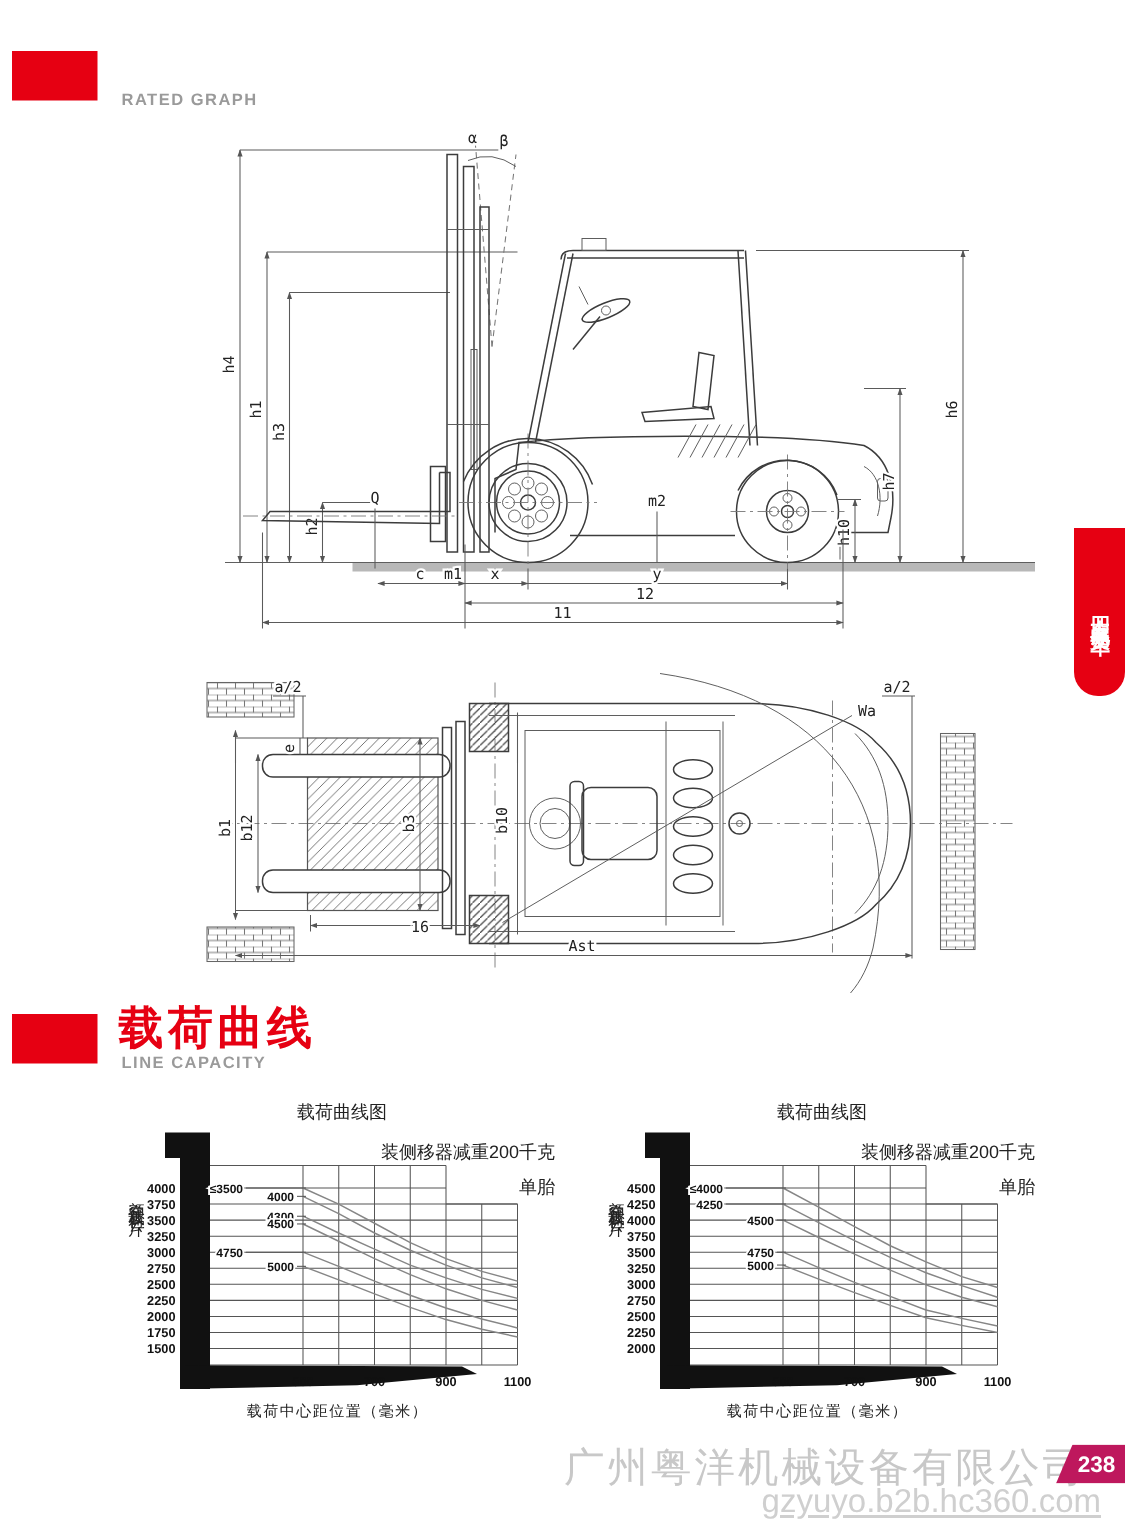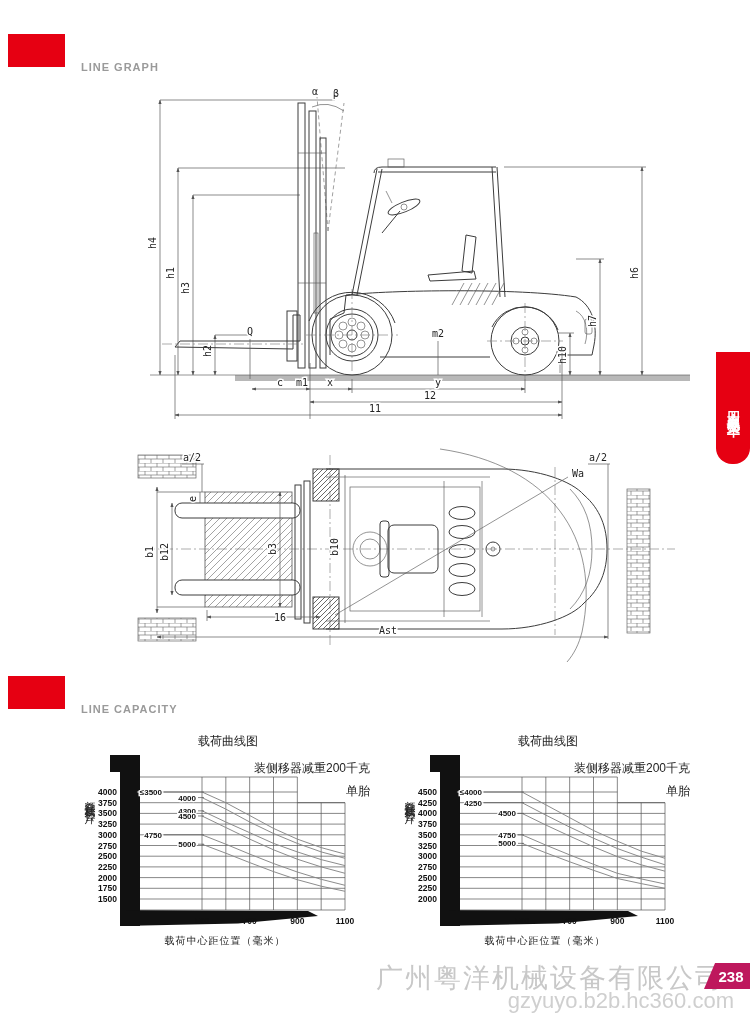--- a/index.html
+++ b/index.html
@@ -23,32 +23,32 @@
   .chart{position:absolute;width:310px;height:230px;}
   .g{stroke:#555;stroke-width:.7;fill:none;}
   .curve{stroke:#868686;stroke-width:.95;fill:none;}
   .tick{font:bold 8.5px "Liberation Sans",sans-serif;fill:#111;}
   .clabel{font:bold 8px "Liberation Sans",sans-serif;fill:#111;paint-order:stroke;stroke:#fff;stroke-width:2.5px;}
   .ctitle{font:12px "Liberation Sans",sans-serif;fill:#222;}
   .ylab{position:absolute;writing-mode:vertical-rl;font-size:11px;color:#222;letter-spacing:2px;}
   .xlab{position:absolute;width:310px;text-align:center;font-size:10px;color:#222;letter-spacing:1px;}
   
   #footer-company{position:absolute;right:26px;top:960px;font-size:27px;color:#c8c8c8;letter-spacing:2px;}
-  #footer-url{position:absolute;right:16px;top:988px;font-size:22px;color:#cfcfcf;}
+  #footer-url{position:absolute;right:16px;top:988px;font-size:22px;color:#cfcfcf;text-decoration:underline;}
   #page-badge{position:absolute;right:0;top:963px;width:46px;height:26px;background:#be185d;
               clip-path:polygon(24% 0,100% 0,100% 100%,0 100%);display:flex;align-items:center;justify-content:center;z-index:5;}
   #page-badge span{color:#fff;font-weight:bold;font-size:15px;padding-left:8px;}
 </style>
 </head>
 <body>
 
 <div id="page">
 
   <div class="sec-block" style="top:34px"></div>
-  <div class="sec-sub" style="top:61px">LINE GRAPH</div>
+  <div class="sec-sub" style="top:61px">RATED GRAPH</div>
 
   <svg class="drw" style="left:130px;top:83px" width="560" height="360" viewBox="0 0 560 360">
     <defs>
       <marker id="arr" viewBox="0 0 10 10" refX="9" refY="5" markerWidth="7" markerHeight="7" orient="auto-start-reverse">
         <path d="M0,1.5 L10,5 L0,8.5 z" fill="#555"></path>
       </marker>
     </defs>
 
     <rect x="105" y="292" width="458" height="6" fill="#b8b8b8"></rect>
     <line class="t" x1="20" y1="292" x2="560" y2="292"></line>
@@ -289,20 +289,21 @@
       <line class="dim" x1="27" y1="190" x2="478" y2="190" marker-start="url(#arr2)" marker-end="url(#arr2)"></line>
       <text class="dl" x="258" y="187" text-anchor="middle">Ast</text>
     </g>
   </svg>
 
   <div id="side-tab">
     <span>四支点电动叉车</span>
   </div>
 
   <div class="sec-block" style="top:676px"></div>
+  <div class="sec-title" style="top:669px">载荷曲线</div>
   <div class="sec-sub" style="top:703px">LINE CAPACITY</div>
 
   <svg class="chart" style="left:70px;top:732px" viewBox="0 0 310 230" id="chart0">
       <path d="M40,23 H70 V194 H50 V40 H40 Z" fill="#111"></path>
       <path d="M50,178 L238,179 L248,184 L168,191.5 L50,194 Z" fill="#111"></path>
       <line x1="70" y1="60" x2="227.33333333333334" y2="60" class="g"></line>
       <text x="47" y="63" class="tick" text-anchor="end">4000</text>
       <line x1="70" y1="70.7" x2="275" y2="70.7" class="g"></line>
       <text x="47" y="73.7" class="tick" text-anchor="end">3750</text>
       <line x1="70" y1="81.4" x2="275" y2="81.4" class="g"></line>

